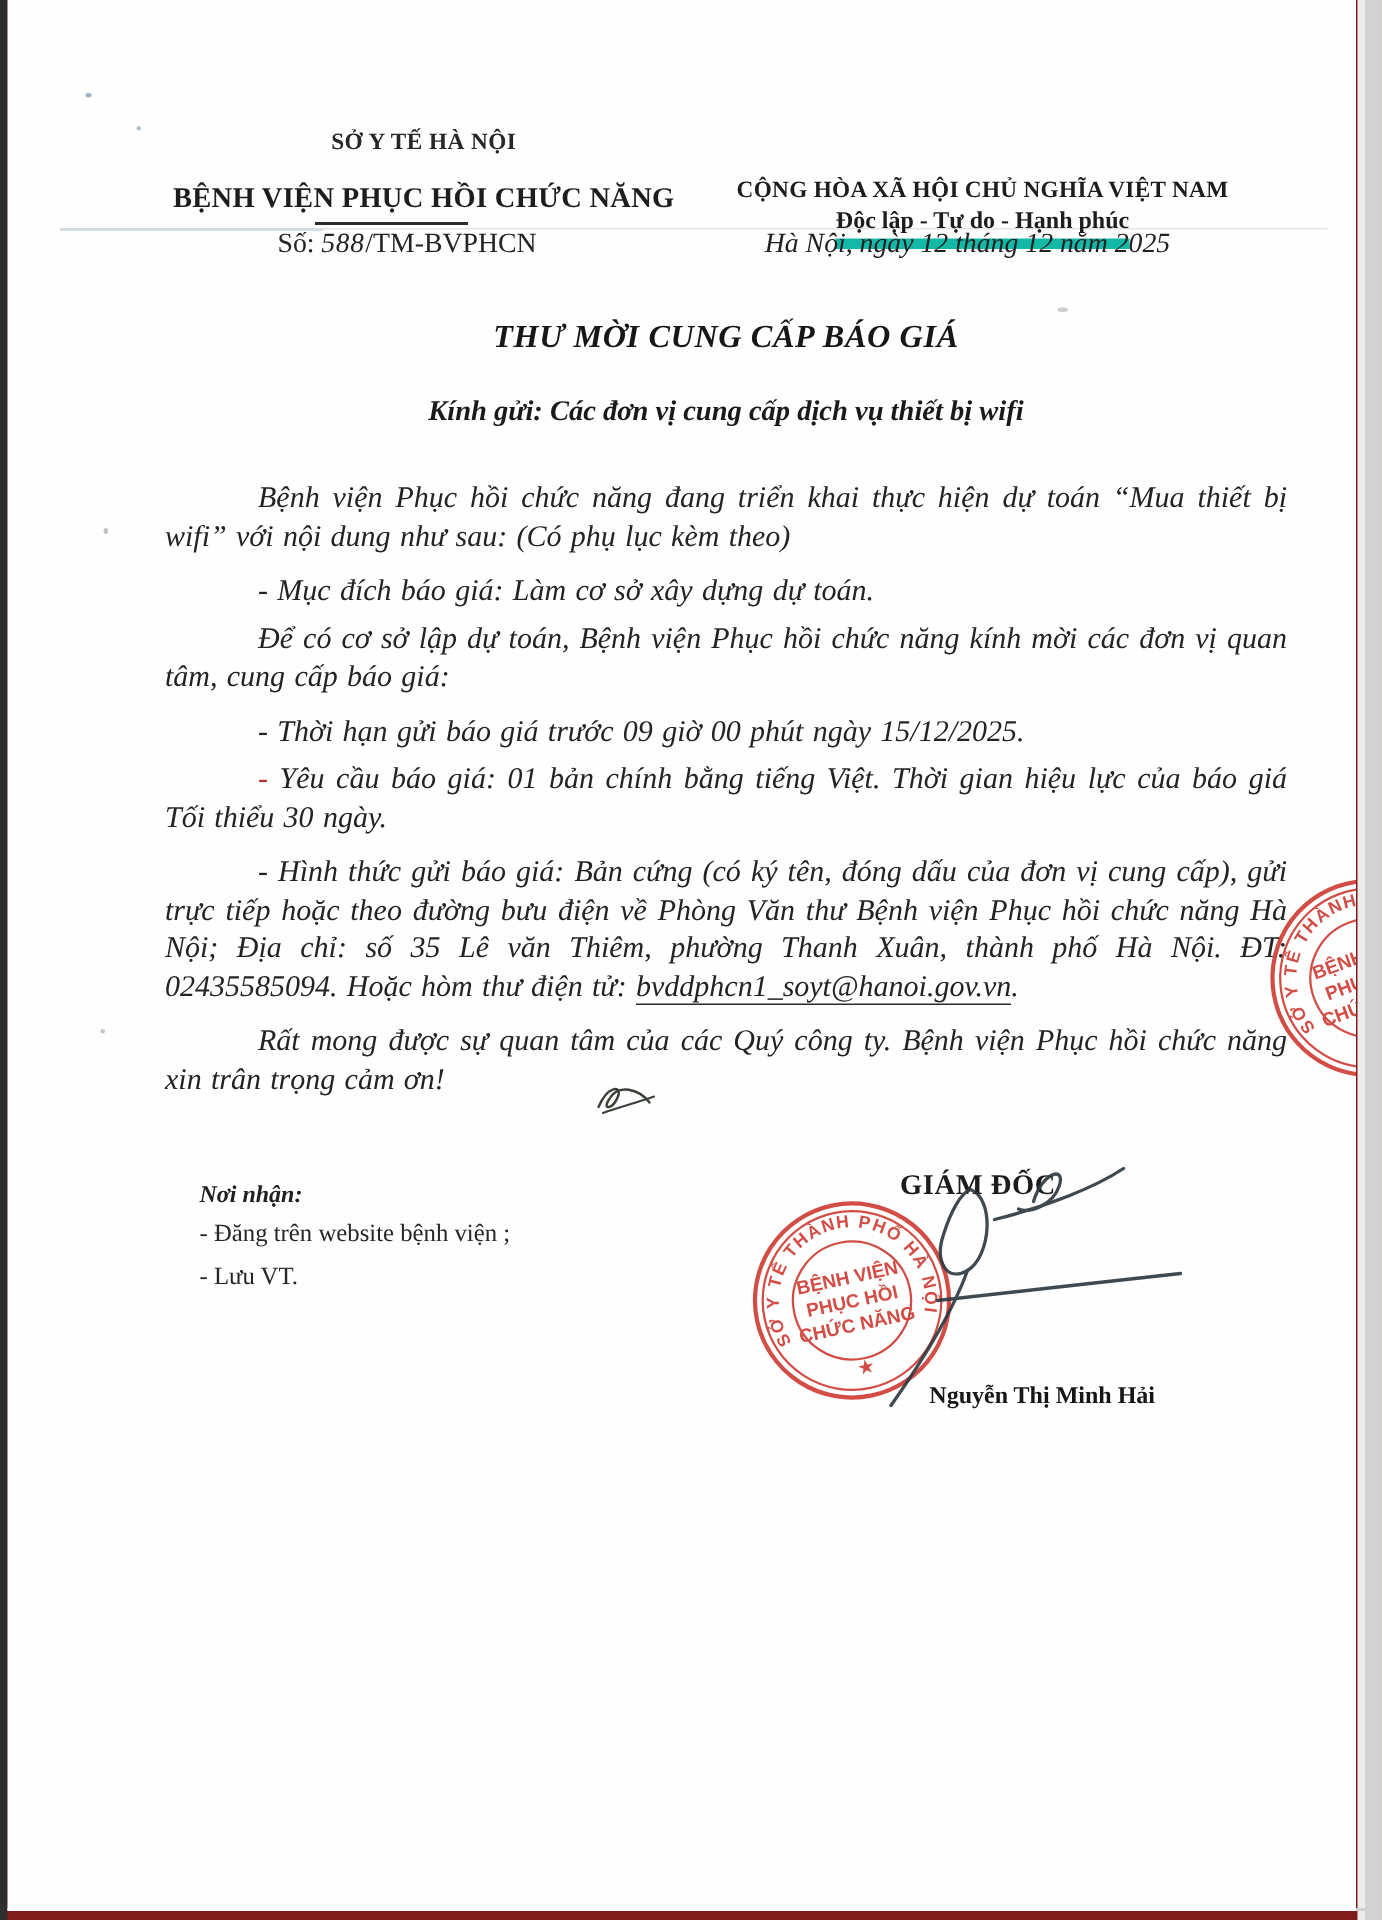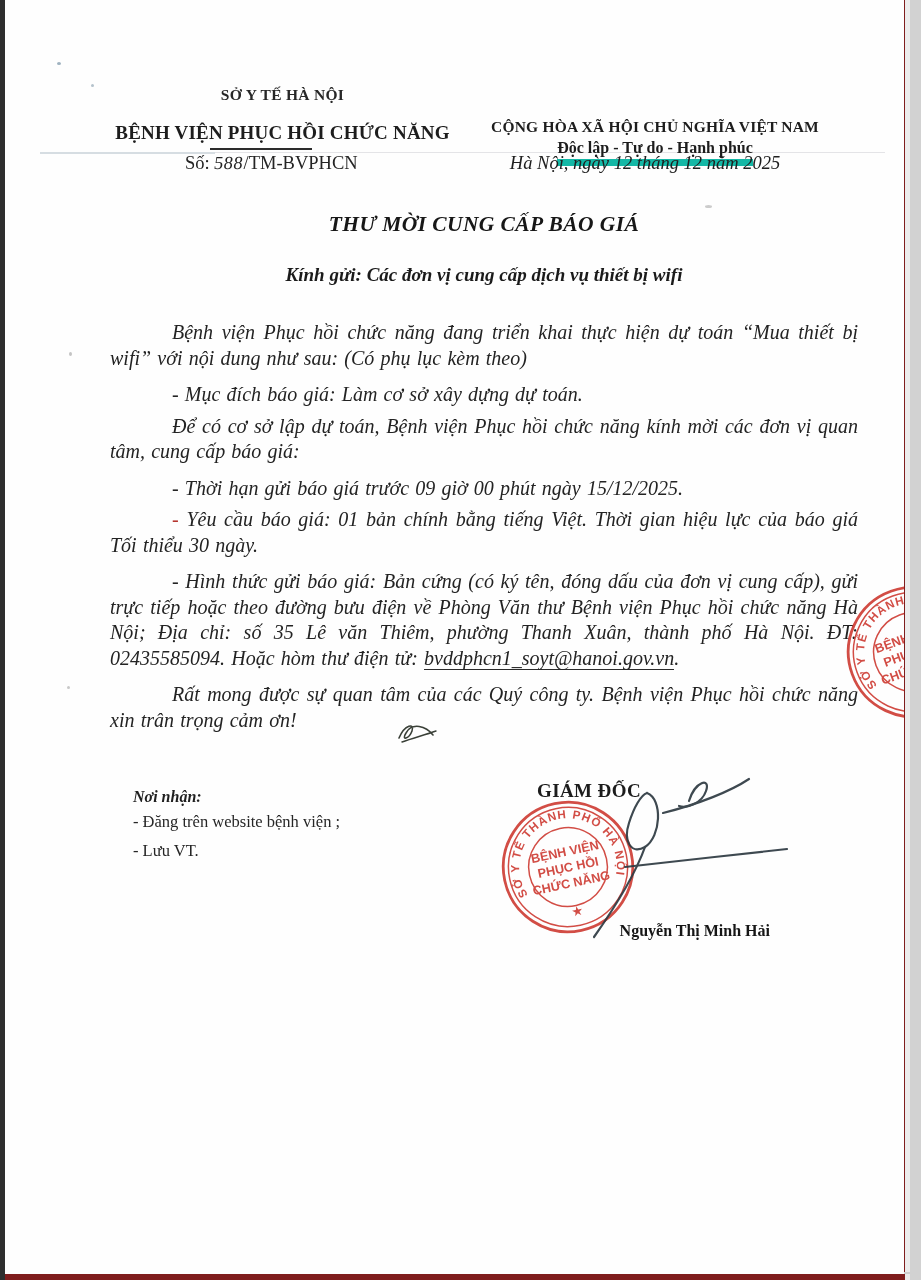--- a/index.html
+++ b/index.html
@@ -44,21 +44,21 @@
   .body-p { font-size:20px; line-height:25.5px; text-align:justify; text-indent:62px; word-spacing:1.2px; color:#232323; margin-bottom:11px; }
   .bullet { margin-bottom:6px; }
   .red-dash { color:#b5342e; font-weight:normal; }
   .email { white-space:nowrap; border-bottom:1.5px solid #2a2a2a; }
 
   
   .recipients { position:absolute; left:128px; top:788px; }
   .recipients-label { font-size:16px; font-weight:bold; font-style:italic; color:#1f1f1f; }
   .recipient { font-size:16.5px; line-height:26px; color:#262626; margin-top:3px; }
 
-  .signer-title { position:absolute; left:532px; top:780px; width:230px; font-size:19px; font-weight:bold; letter-spacing:.4px; color:#1c1c1c; }
+  .signer-title { position:absolute; left:532px; top:780px; width:230px; text-align:center; font-size:19px; font-weight:bold; letter-spacing:.4px; color:#1c1c1c; }
   .signer-name { position:absolute; left:515px; top:922px; width:250px; text-align:right; font-size:16px; font-weight:bold; color:#161616; }
 
   .stamp { position:absolute; width:150px; height:150px; opacity:.93; }
   .stamp-main { left:488px; top:792px; transform:rotate(-12deg); }
   .stamp-partial { left:833px; top:577px; transform:rotate(-20deg); }
 
   .signature-svg { position:absolute; left:470px; top:765px; width:340px; height:190px; }
   .closing-flourish { position:absolute; left:388px; top:718px; width:46px; height:30px; }
 </style>
 </head>

